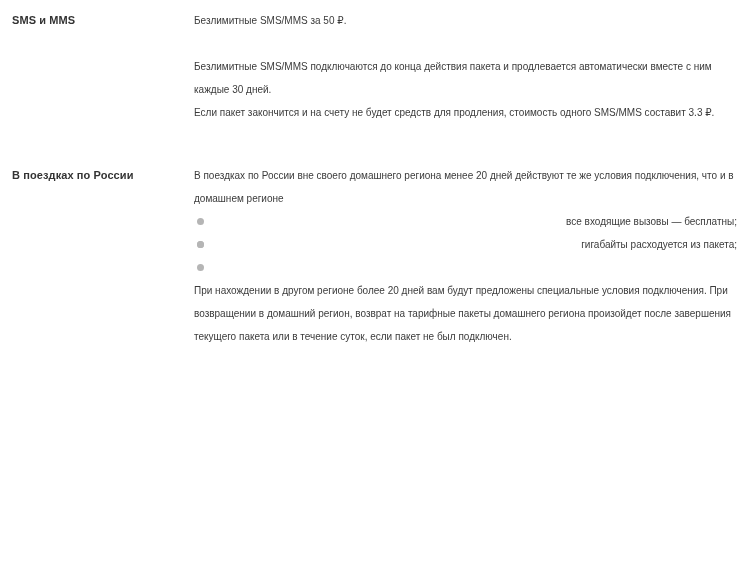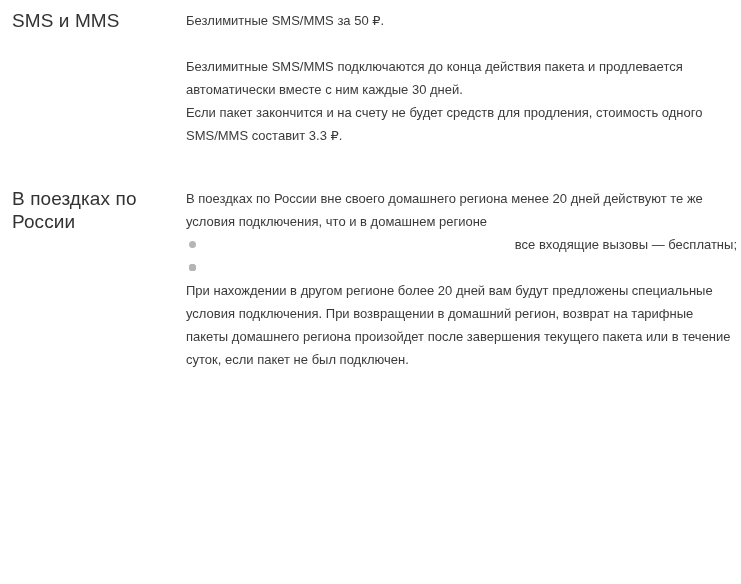--- a/index.html
+++ b/index.html
@@ -22,31 +22,32 @@
     -webkit-font-smoothing: antialiased;
   }
   .page {
     padding: 9px 4px 0 12px;
     display: grid;
     grid-template-columns: 174px 1fr;
     row-gap: 40px;
   }
   .section { display: contents; }
   .label {
-    font-size: 19px;
-    font-weight: normal;
+    font-size: 11px;
+    font-weight: bold;
     line-height: 23px;
     color: #333333;
     padding-right: 8px;
     letter-spacing: 0.1px;
   }
   .content {
-    font-size: 13px;
+    font-size: 10px;
     line-height: 23px;
     max-width: 556px;
+    margin-left: 8px;
   }
   .content p { margin: 0; }
   .content p.gap-above { margin-top: 23px; }
   ul.bullets {
     list-style: none;
     margin: 0;
     padding: 0;
     text-align: right;
   }
   ul.bullets li {
@@ -84,20 +85,21 @@
       <ul class="bullets">
         <li>
           <span class="dot"></span>
           <span>все входящие вызовы — бесплатны;</span>
         </li>
         <li>
           <span class="dot"></span>
         </li>
         <li>
           <span class="dot"></span>
+          <span>гигабайты расходуется из пакета;</span>
         </li>
         <li>
           <span class="dot"></span>
         </li>
       </ul>
       <p class="gap-above">При нахождении в другом регионе более 20 дней вам будут предложены специальные условия подключения. При возвращении в домашний регион, возврат на тарифные пакеты домашнего региона произойдет после завершения текущего пакета или в течение суток, если пакет не был подключен.</p>
     </div>
   </section>
 
 </div>

